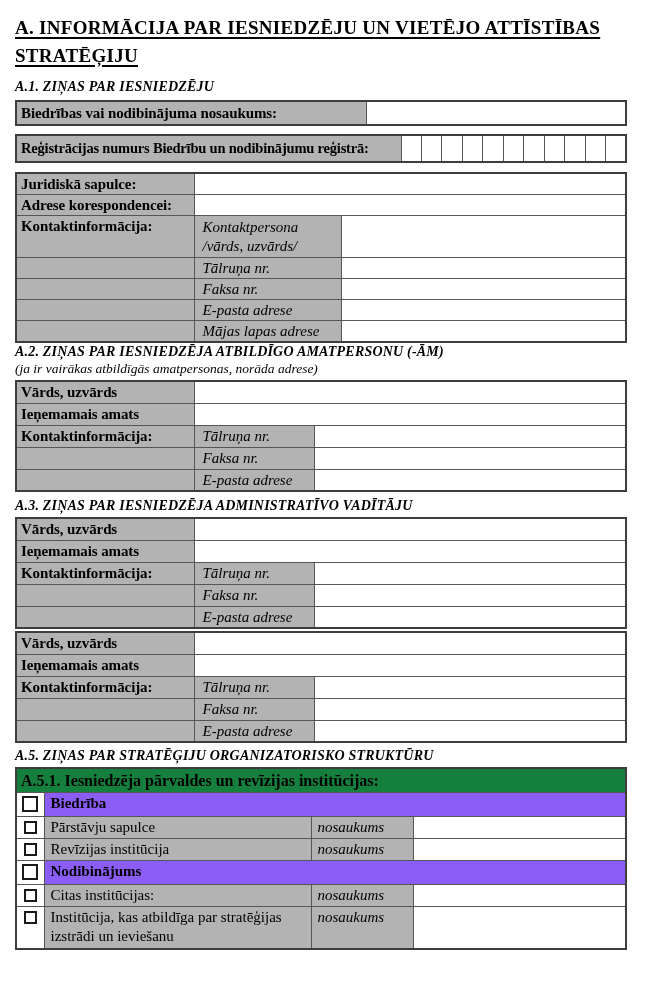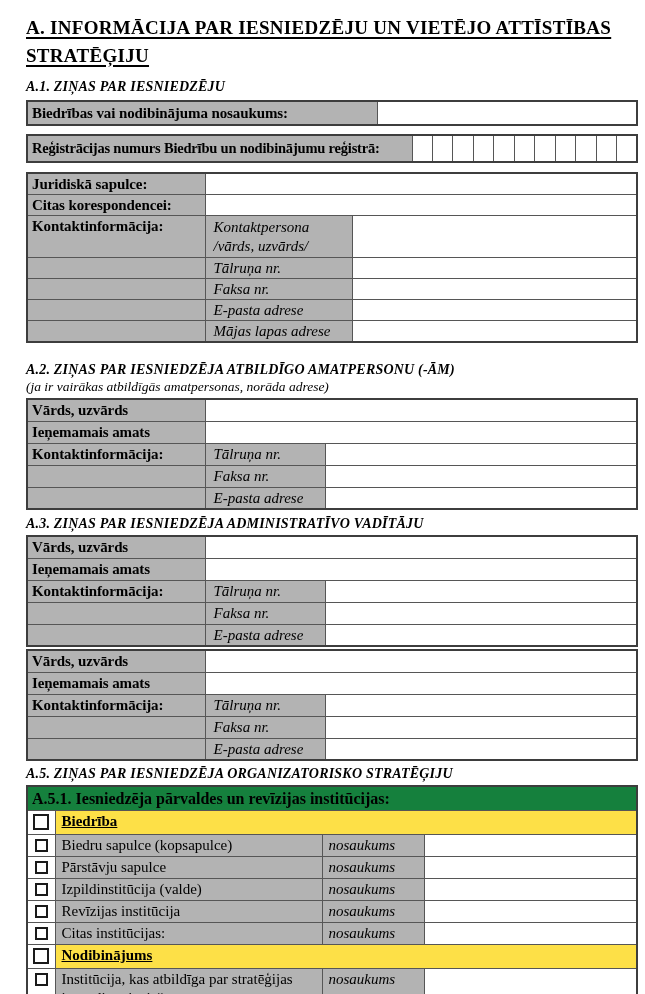--- a/index.html
+++ b/index.html
@@ -2,21 +2,21 @@
 <html><head>
 <meta charset="utf-8">
 <style>
   * { margin:0; padding:0; box-sizing:border-box; }
   html,body { background:#ffffff; }
   body {
     width:645px; height:994px;
     font-family:"Liberation Serif","DejaVu Serif",serif;
     color:#000;
   }
-  .page { width:645px; height:994px; padding:14px 23px 0 26px; overflow:hidden; }
+  .page { width:645px; height:994px; padding:14px 23px 0 15px; overflow:hidden; }
 
   .title {
     font-size:19px; font-weight:bold; line-height:28px; letter-spacing:.3px;
     text-decoration:underline; text-decoration-thickness:2px; text-underline-offset:3px;
     margin-bottom:8px;
   }
   .sec-heading { font-size:14px; font-weight:bold; font-style:italic; line-height:18px; letter-spacing:.2px; }
   .note { font-size:13.5px; font-style:italic; line-height:16px; }
 
   table.tbl { border-collapse:collapse; width:612px; table-layout:fixed; border:2px solid #3d3d3d; }
@@ -36,28 +36,28 @@
 
   tr.r21 td { height:21px; }
   tr.r42 td { height:42px; }
   tr.r22 td { height:22px; }
   tr.r23 td { height:23px; }
 
   .two-line div { line-height:19px; }
 
   
   td.subhdr { background:#15803d; font-weight:bold; font-size:16px; line-height:19px; padding:2px 4px; }
-  td.grp { background:#fde047; font-weight:bold; font-size:15px; line-height:17px; padding:2px 6px;text-decoration:underline; }
+  td.grp { background:#8b5cf6; font-weight:bold; font-size:15px; line-height:17px; padding:2px 6px; }
   td.item { background:#b3b3b3; font-size:15px; line-height:19px; padding:1px 6px; }
   td.nos { background:#b3b3b3; font-style:italic; font-size:15px; line-height:17px; padding:2px 6px; }
   td.cbc { background:#ffffff; text-align:center; padding-top:3px; }
   .cb { display:inline-block; width:13px; height:13px; border:2px solid #1a1a1a; background:#fff; }
   .cb.big { width:16px; height:16px; }
 
-  .mt4{margin-top:4px}.mt8{margin-top:8px}.mt9{margin-top:9px}.mt6{margin-top:18px}
+  .mt4{margin-top:4px}.mt8{margin-top:8px}.mt9{margin-top:9px}.mt6{margin-top:0}
   .mt3{margin-top:3px}.mt5{margin-top:5px}.mt2{margin-top:2px}
 </style>
 </head>
 <body>
 
 <div class="page">
 
   <div class="title">
     <span>A. INFORMĀCIJA PAR IESNIEDZĒJU UN VIETĒJO ATTĪSTĪBAS</span><br>
     <span>STRATĒĢIJU</span>
@@ -116,21 +116,21 @@
         <col style="width:178px">
         <col style="width:147px">
         <col>
       </colgroup>
     <tbody>
         <tr class="r21">
       <td class="lbl">Juridiskā sapulce:</td>
       <td class="val" colspan="2"></td>
     </tr>
     <tr class="r21">
-      <td class="lbl">Citas korespondencei:</td>
+      <td class="lbl">Adrese korespondencei:</td>
       <td class="val" colspan="2"></td>
     </tr>
     <tr class="r42">
       <td class="lbl">Kontaktinformācija:</td>
       <td class="sub two-line">
         <div>Kontaktpersona</div>
         <div>/vārds, uzvārds/</div>
       </td>
       <td class="val"></td>
     </tr>
@@ -255,70 +255,58 @@
       <td class="val"></td>
     </tr>
     <tr class="r22">
       <td class="empty-lbl"></td>
       <td class="sub">E-pasta adrese</td>
       <td class="val"></td>
     </tr>
   </tbody>
     </table>
 
-  <div class="sec-heading mt4">A.5. ZIŅAS PAR IESNIEDZĒJA ORGANIZATORISKO STRATĒĢIJU</div>
+  <div class="sec-heading mt4">A.5. ZIŅAS PAR STRATĒĢIJU ORGANIZATORISKO STRUKTŪRU</div>
 
   <table class="tbl mt2">
     <colgroup>
         <col style="width:28px">
         <col style="width:267px">
         <col style="width:102px">
         <col>
       </colgroup>
     <tbody>
         <tr class="r23">
       <td class="subhdr" colspan="4">A.5.1. Iesniedzēja pārvaldes un revīzijas institūcijas:</td>
     </tr>
     <tr class="r21">
       <td class="cbc"><span class="cb big"></span></td>
       <td class="grp" colspan="3">Biedrība</td>
     </tr>
     <tr class="r21">
       <td class="cbc"><span class="cb"></span></td>
-      <td class="item">Biedru sapulce (kopsapulce)</td>
-      <td class="nos">nosaukums</td>
-      <td class="val"></td>
-    </tr>
-    <tr class="r21">
-      <td class="cbc"><span class="cb"></span></td>
       <td class="item">Pārstāvju sapulce</td>
-      <td class="nos">nosaukums</td>
-      <td class="val"></td>
-    </tr>
-    <tr class="r21">
-      <td class="cbc"><span class="cb"></span></td>
-      <td class="item">Izpildinstitūcija (valde)</td>
       <td class="nos">nosaukums</td>
       <td class="val"></td>
     </tr>
     <tr class="r21">
       <td class="cbc"><span class="cb"></span></td>
       <td class="item">Revīzijas institūcija</td>
       <td class="nos">nosaukums</td>
       <td class="val"></td>
     </tr>
     <tr class="r21">
+      <td class="cbc"><span class="cb big"></span></td>
+      <td class="grp" colspan="3">Nodibinājums</td>
+    </tr>
+    <tr class="r21">
       <td class="cbc"><span class="cb"></span></td>
       <td class="item">Citas institūcijas:</td>
       <td class="nos">nosaukums</td>
       <td class="val"></td>
-    </tr>
-    <tr class="r21">
-      <td class="cbc"><span class="cb big"></span></td>
-      <td class="grp" colspan="3">Nodibinājums</td>
     </tr>
     <tr class="r42">
       <td class="cbc"><span class="cb"></span></td>
       <td class="item">Institūcija, kas atbildīga par stratēģijas izstrādi un ieviešanu</td>
       <td class="nos">nosaukums</td>
       <td class="val"></td>
     </tr>
   </tbody>
     </table>
 

